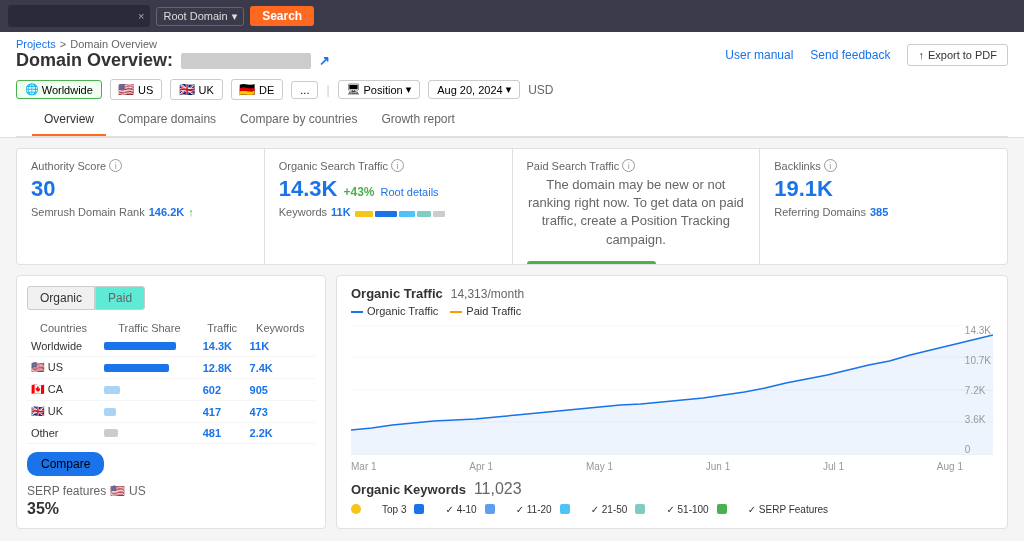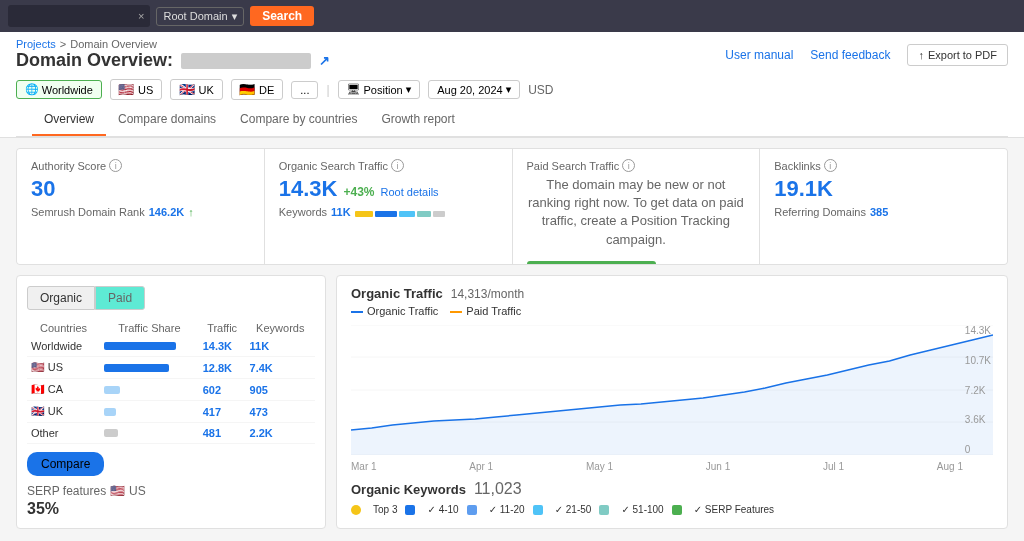--- a/index.html
+++ b/index.html
@@ -360,21 +360,21 @@
     
     .keywords-section { margin-top: 6px; }
     .keywords-title-row {
       display: flex;
       align-items: center;
       gap: 8px;
       margin-bottom: 6px;
     }
     .keywords-title { font-size: 13px; font-weight: bold; }
     .kw-legend { display: flex; gap: 8px; flex-wrap: wrap; }
-    .kw-legend-item { display: flex; align-items: flex-end; gap: 12px; font-size: 10px; }
+    .kw-legend-item { display: flex; align-items: flex-start; gap: 21px; font-size: 10px; }
     .kw-dot { width: 10px; height: 10px; border-radius: 50%; }
 
     .info-icon {
       display: inline-flex;
       align-items: center;
       justify-content: center;
       width: 13px;
       height: 13px;
       border-radius: 50%;
       border: 1px solid #999;

